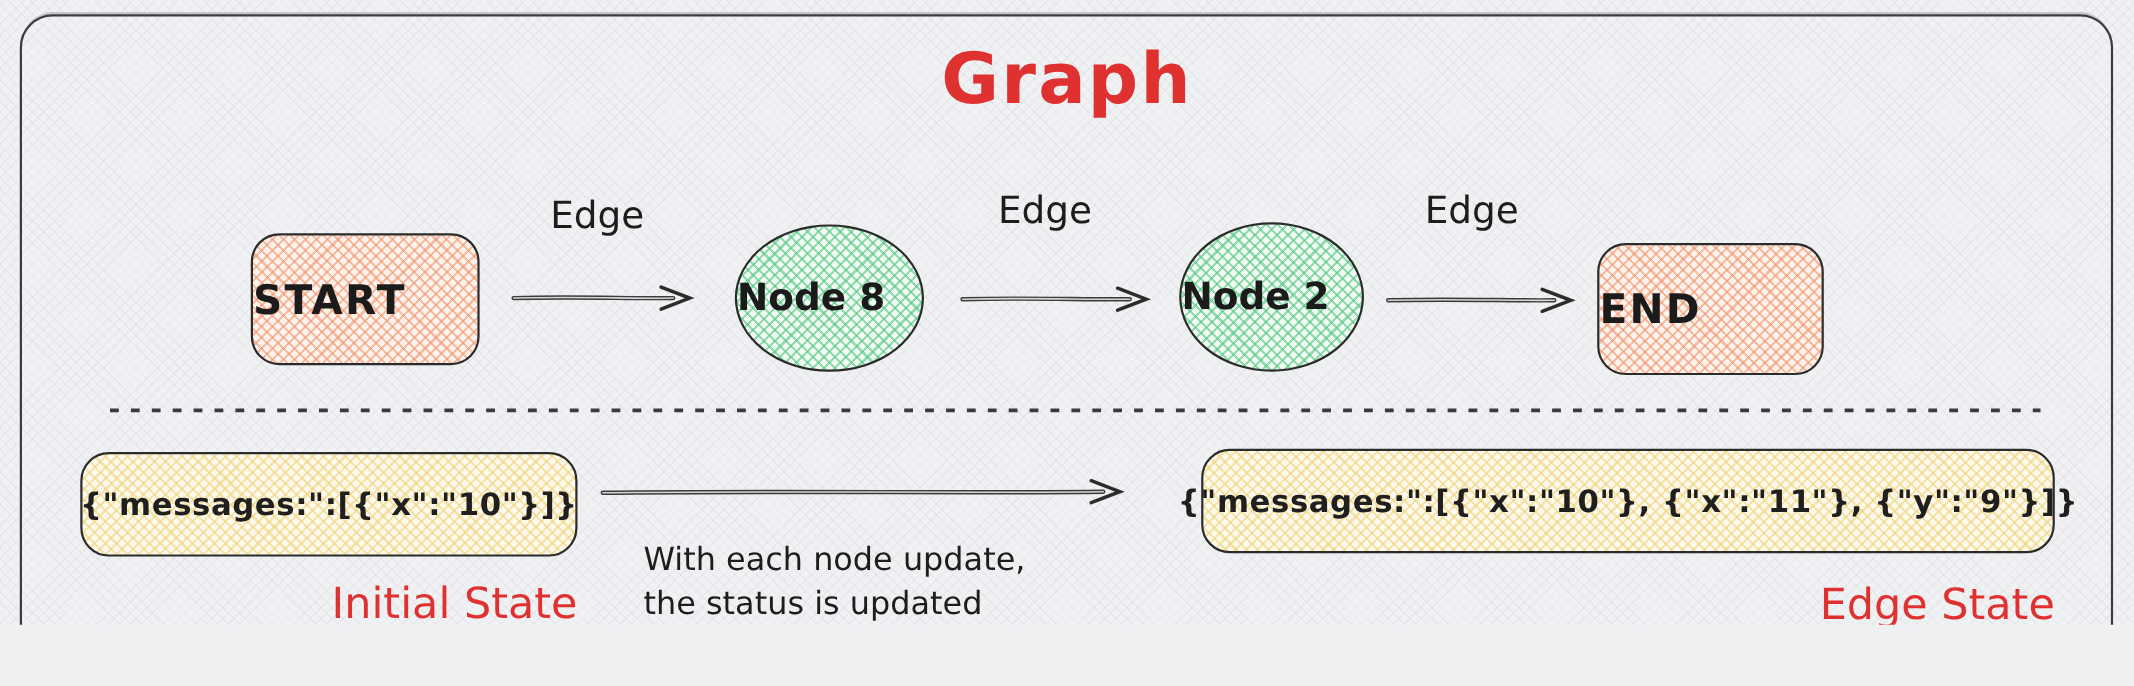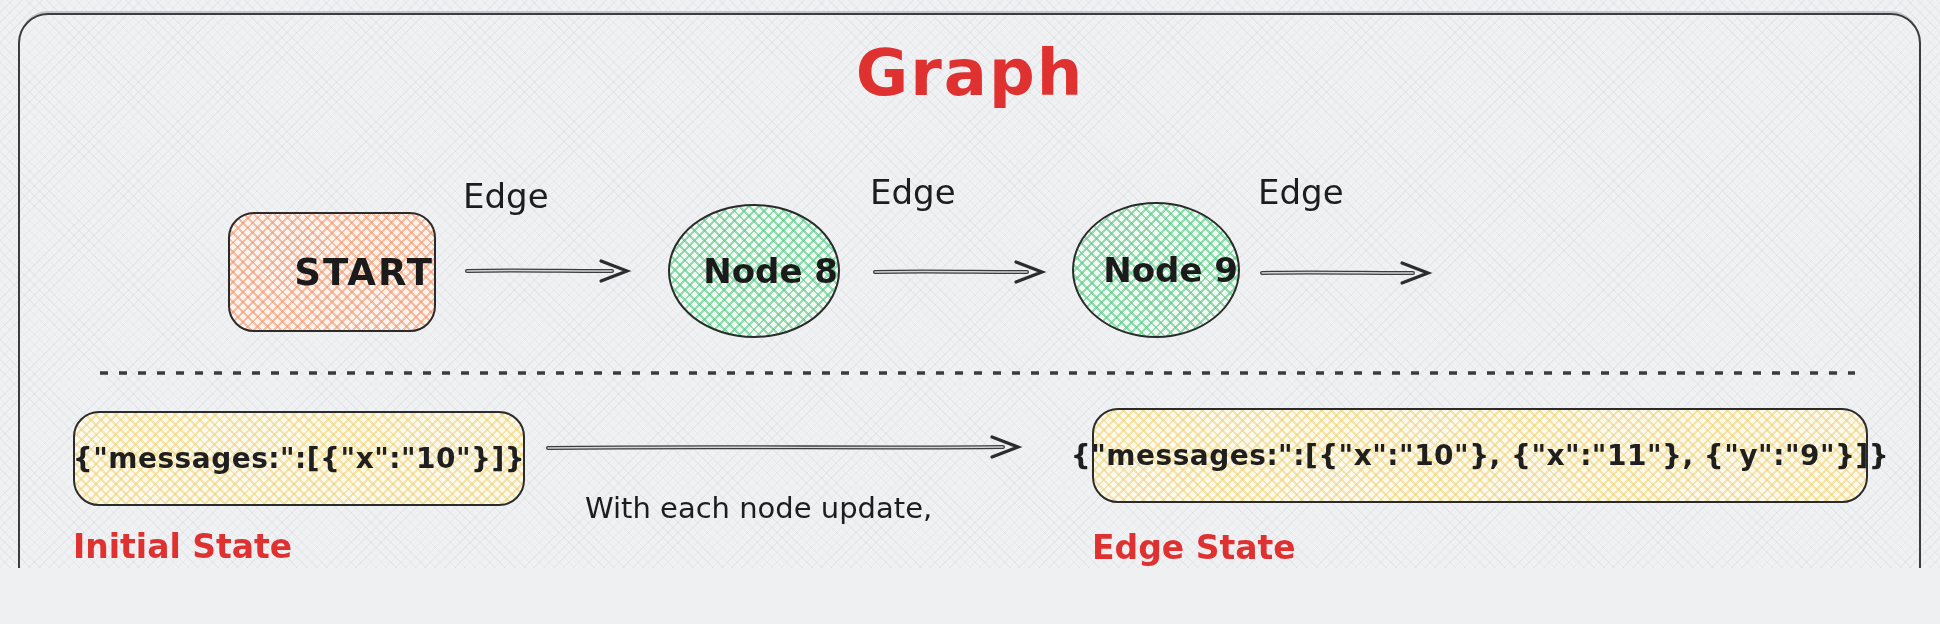--- a/index.html
+++ b/index.html
@@ -34,21 +34,21 @@
     text-align: center;
     font-size: 64px;
     font-weight: 600;
     letter-spacing: 2px;
     color: #e03131;
   }
   .node {
     position: absolute;
     display: flex;
     align-items: center;
-    justify-content: flex-end;
+    justify-content: flex-start;
     border: 2.5px solid #2b2b2b;
     font-size: 34px;
     font-weight: 600;
     color: #1b1b1b;
   }
   .rect-node { border-radius: 26px; letter-spacing: 2px; font-size: 37px; }
   .ellipse-node { border-radius: 50%; }
   .fill-salmon {
     background-color: #fdf3ec;
     background-image:
@@ -63,42 +63,42 @@
   }
   .fill-yellow {
     background-color: #fdf9ec;
     background-image:
       repeating-linear-gradient(45deg,  rgba(238,210,118,0.55) 0 2px, transparent 2px 7px),
       repeating-linear-gradient(-45deg, rgba(238,210,118,0.55) 0 2px, transparent 2px 7px);
   }
   .edge-label {
     position: absolute;
     width: 160px;
-    text-align: left;
+    text-align: center;
     font-size: 34px;
     font-weight: 500;
     color: #1d1d1d;
   }
   .state-box {
     position: absolute;
     display: flex;
     align-items: center;
     justify-content: center;
     border: 2.5px solid #2b2b2b;
     border-radius: 26px;
     font-size: 28px;
     font-weight: 600;
     letter-spacing: 0.5px;
     white-space: nowrap;
   }
   .state-caption {
     position: absolute;
-    text-align: left;
-    font-size: 33px;
-    font-weight: 700;
+    text-align: right;
+    font-size: 39px;
+    font-weight: 400;
     color: #e03131;
   }
   .note {
     position: absolute;
     left: 585px; top: 488px;
     font-size: 29px;
     font-weight: 500;
     line-height: 40px;
     color: #1d1d1d;
   }
@@ -148,34 +148,38 @@
 
   <div class="edge-label" style="left:463px; top:176px;">Edge</div>
 
   <div class="node ellipse-node fill-green" style="left:668px; top:204px; width:172px; height:134px;">
     <span>Node 8</span>
   </div>
 
   <div class="edge-label" style="left:870px; top:172px;">Edge</div>
 
   <div class="node ellipse-node fill-green" style="left:1072px; top:202px; width:168px; height:136px;">
-    <span>Node 9</span>
+    <span>Node 2</span>
   </div>
 
   <div class="edge-label" style="left:1258px; top:172px;">Edge</div>
 
+  <div class="node rect-node fill-salmon" style="left:1452px; top:221px; width:206px; height:120px;">
+    <span>END</span>
+  </div>
 
   <div class="state-box fill-yellow" style="left:73px; top:411px; width:452px; height:95px;">
     <span>{"messages:":[{"x":"10"}]}</span>
   </div>
 
   <div class="state-caption" style="left:73px; top:527px; width:452px;">Initial State</div>
 
   <div class="note">
     <div>With each node update,</div>
+    <div>the status is updated</div>
   </div>
 
   <div class="state-box fill-yellow" style="left:1092px; top:408px; width:776px; height:95px;">
     <span>{"messages:":[{"x":"10"}, {"x":"11"}, {"y":"9"}]}</span>
   </div>
 
   <div class="state-caption" style="left:1092px; top:528px; width:776px;">Edge State</div>
 
 </div>
 

